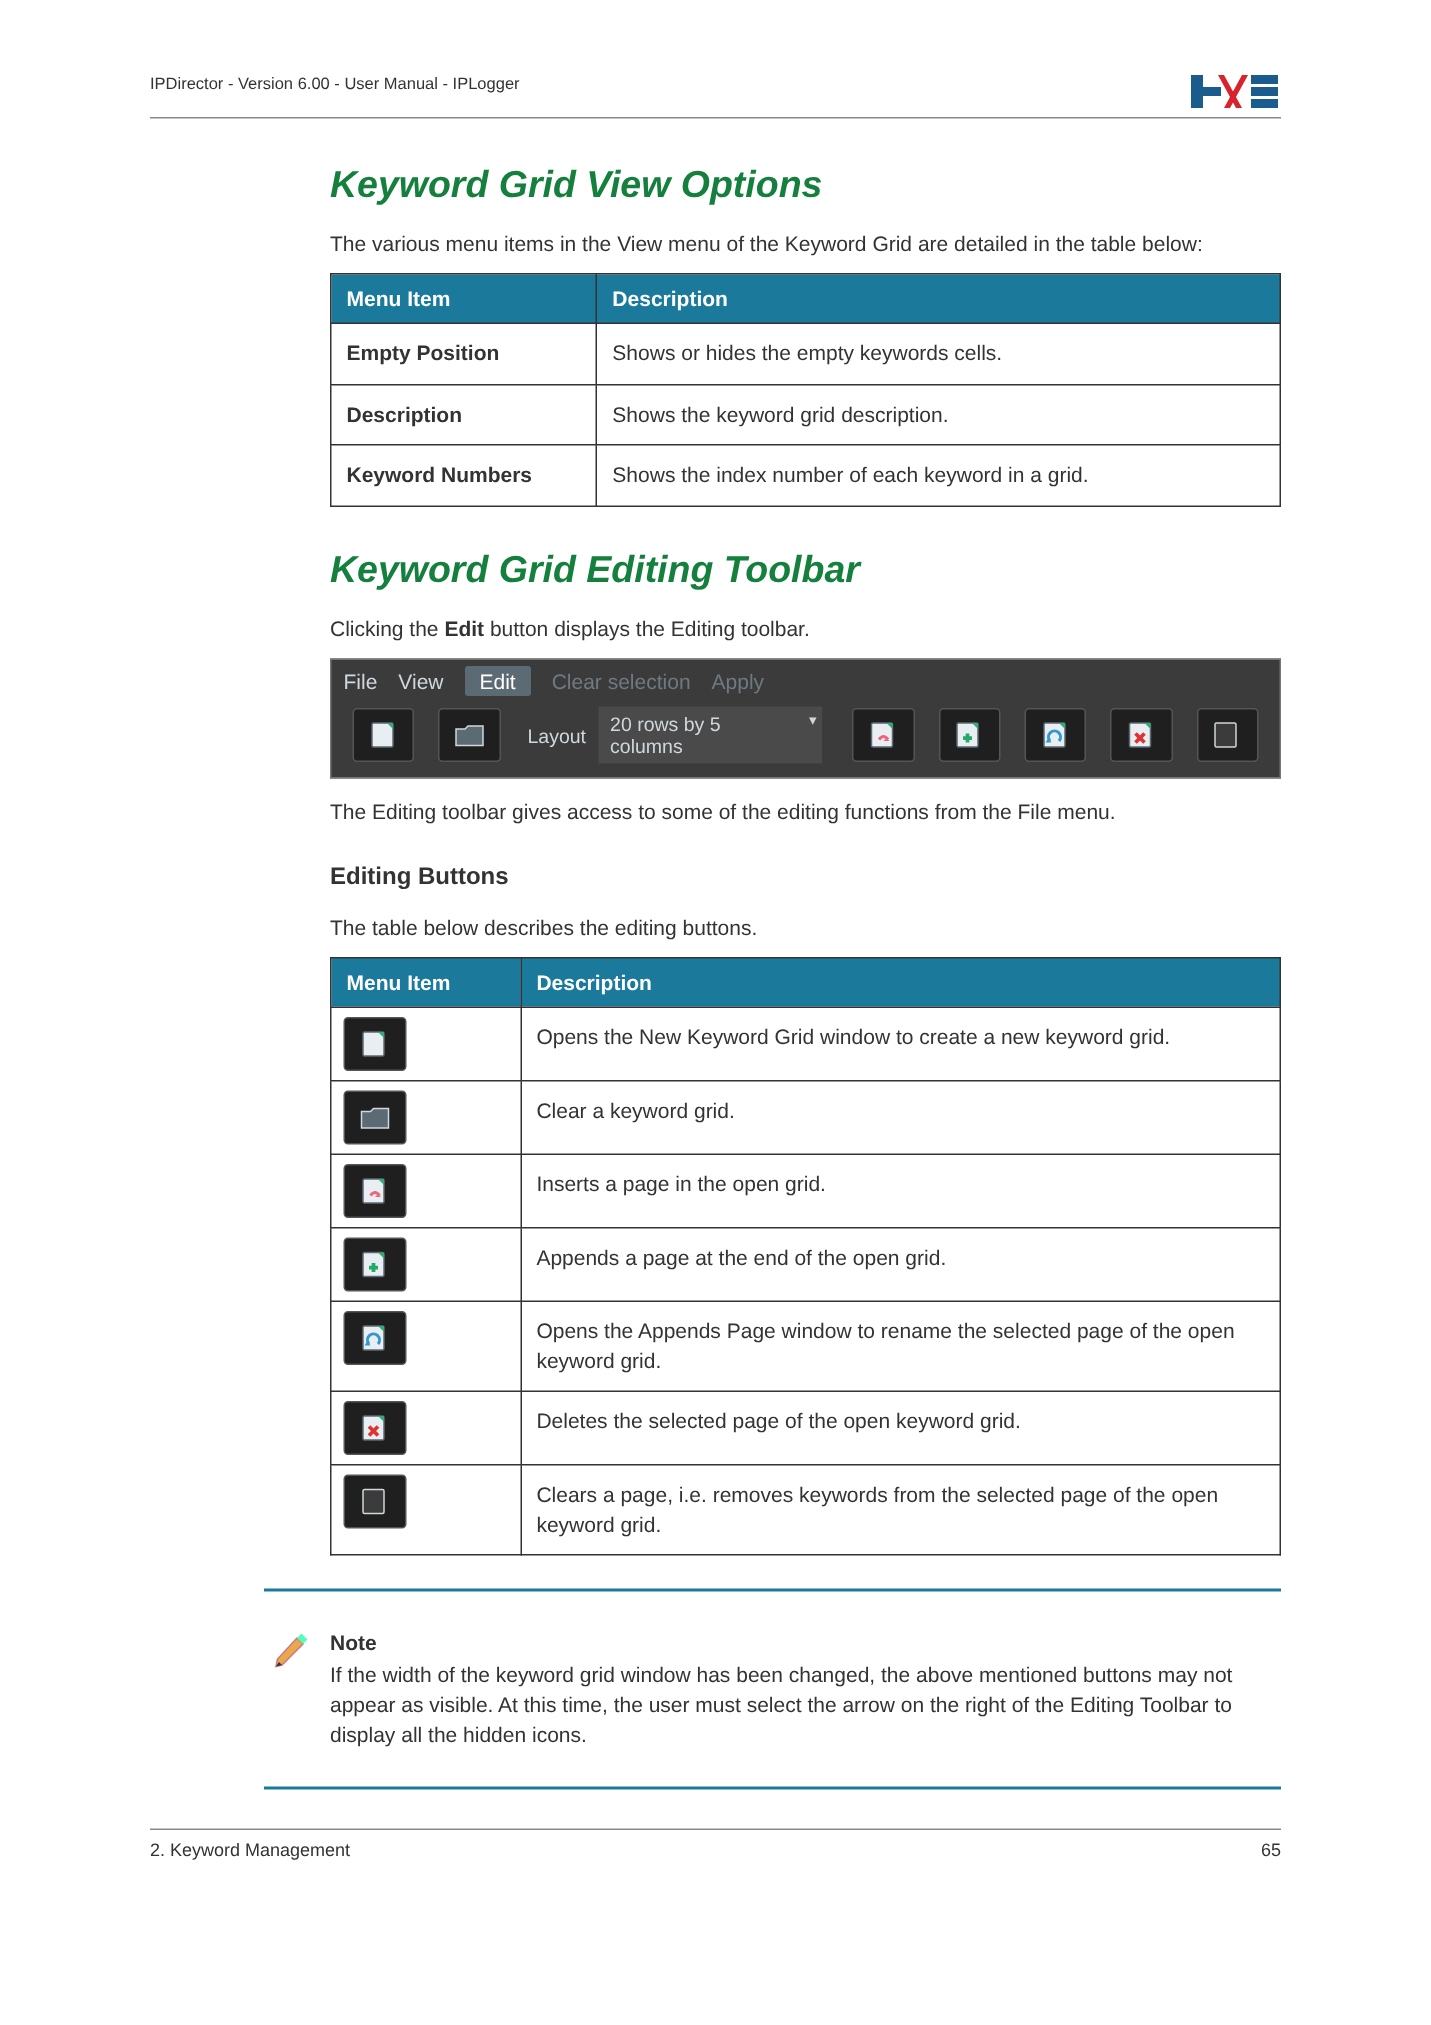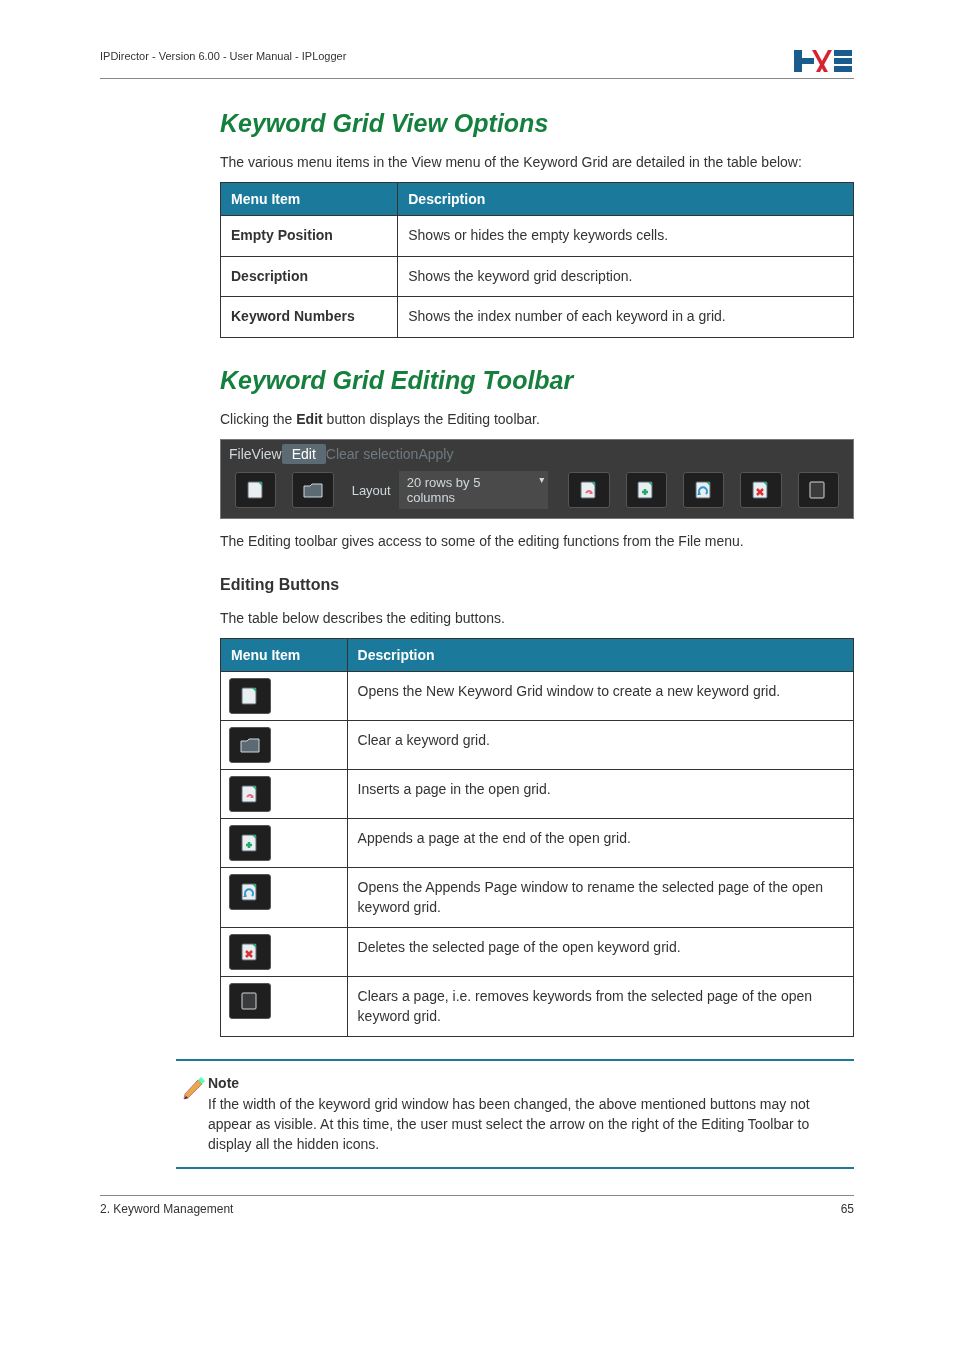--- a/index.html
+++ b/index.html
@@ -94,20 +94,21 @@
   }
   .toolbar-img {
     width: 100%;
     background: #3b3b3b;
     border: 1px solid #777;
     margin: 10px 0 12px 0;
   }
   .toolbar-tabs {
     display: flex;
     align-items: center;
+    gap: 14px;
     padding: 4px 8px 0 8px;
     font-size: 14px;
   }
   .toolbar-tabs span { color: #cfd8dc; }
   .toolbar-tabs .active {
     background: #5c6b73;
     color: #fff;
     padding: 2px 10px;
     border-radius: 2px;
   }
@@ -134,23 +135,24 @@
     content: "▾";
     position: absolute;
     right: 4px;
     top: 3px;
     font-size: 10px;
     color: #cfd8dc;
   }
   .note-block {
     display: flex;
     align-items: flex-start;
+    gap: 12px;
     border-top: 2px solid #1b7a9c;
     border-bottom: 2px solid #1b7a9c;
-    padding: 12px 4px;
+    padding: 24px 4px;
     margin: 22px 0 10px -44px;
   }
   .note-icon { flex: 0 0 28px; margin-top: 2px; }
   .note-text { font-size: 14px; line-height: 1.45; }
   .note-text b { font-weight: bold; }
   .footer-row {
     display: flex;
     justify-content: space-between;
     font-size: 12px;
     margin-top: 26px;

